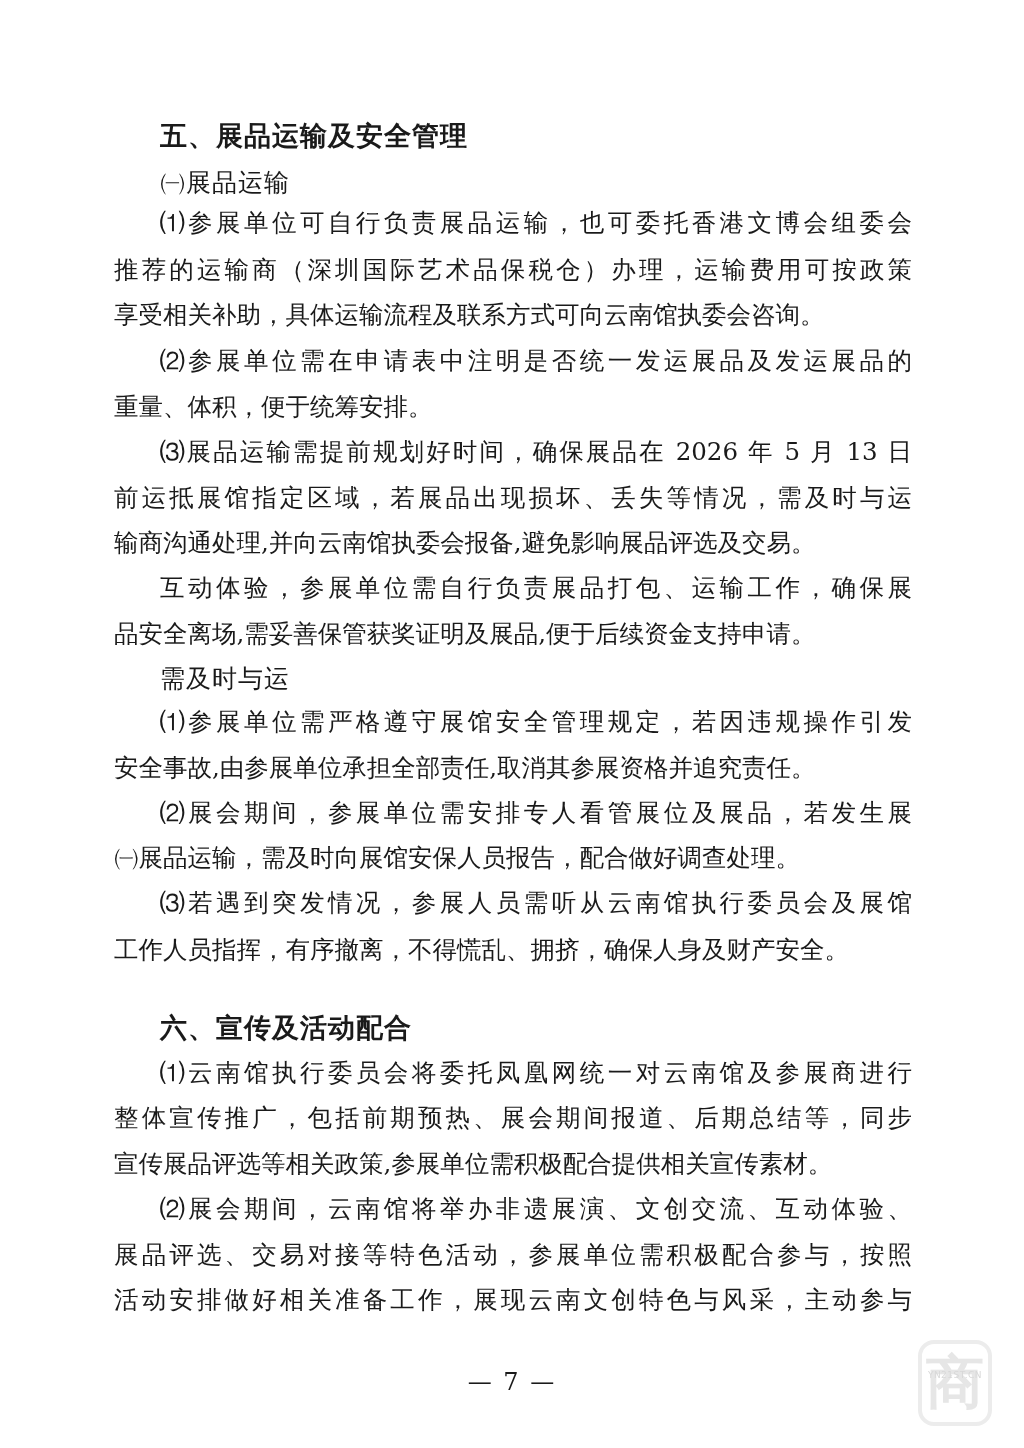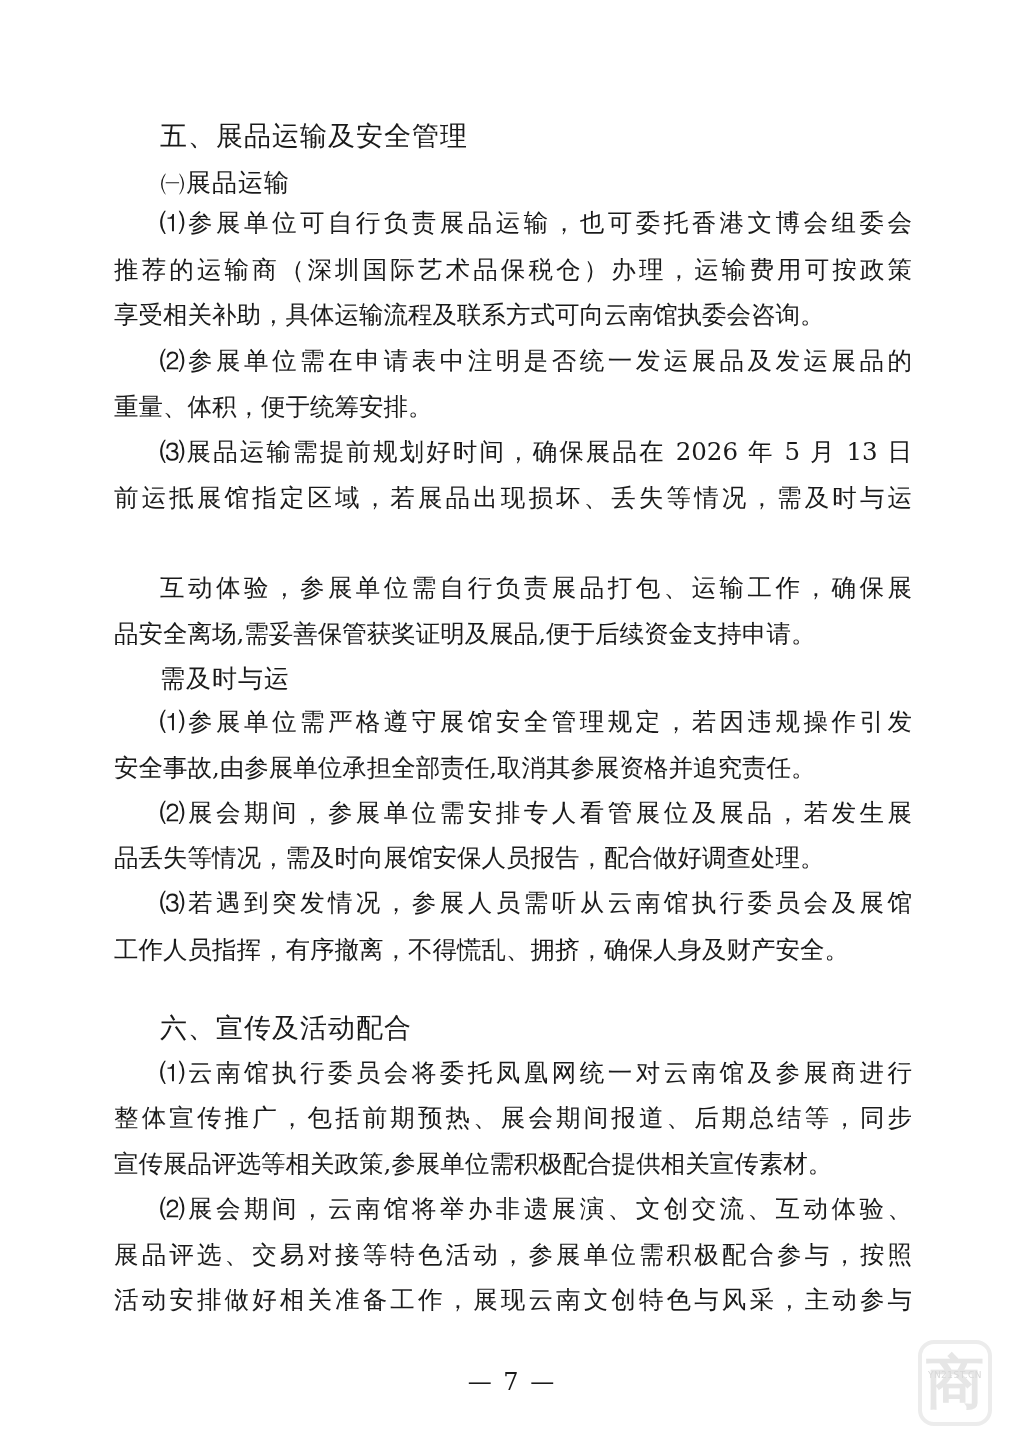--- a/index.html
+++ b/index.html
@@ -18,21 +18,21 @@
   .page {
     position: absolute;
     left: 0; top: 0;
     width: 1024px;
     height: 1448px;
   }
   .heading {
     position: absolute;
     left: 160px;
     font-size: 27px;
-    font-weight: normal;
+    font-weight: bold;
     font-family: "DejaVu Sans", "Liberation Sans", sans-serif;
     letter-spacing: 1px;
     white-space: nowrap;
   }
   .subheading {
     position: absolute;
     left: 160px;
     font-size: 25px;
     letter-spacing: 1px;
     white-space: nowrap;
@@ -95,31 +95,32 @@
 
   <div class="line indent" style="top:208px;">⑴参展单位可自行负责展品运输，也可委托香港文博会组委会</div>
   <div class="line" style="top:255px;">推荐的运输商（深圳国际艺术品保税仓）办理，运输费用可按政策</div>
   <div class="line last" style="top:300px;">享受相关补助，具体运输流程及联系方式可向云南馆执委会咨询。</div>
 
   <div class="line indent" style="top:346px;">⑵参展单位需在申请表中注明是否统一发运展品及发运展品的</div>
   <div class="line last" style="top:392px;">重量、体积，便于统筹安排。</div>
 
   <div class="line indent" style="top:437px;">⑶展品运输需提前规划好时间，确保展品在 2026 年 5 月 13 日</div>
   <div class="line" style="top:483px;">前运抵展馆指定区域，若展品出现损坏、丢失等情况，需及时与运</div>
+  <div class="line last" style="top:528px;">输商沟通处理,并向云南馆执委会报备,避免影响展品评选及交易。</div>
 
   <div class="line indent" style="top:573px;">互动体验，参展单位需自行负责展品打包、运输工作，确保展</div>
   <div class="line last" style="top:619px;">品安全离场,需妥善保管获奖证明及展品,便于后续资金支持申请。</div>
 
   <div class="subheading" style="top:662px;">需及时与运</div>
 
   <div class="line indent" style="top:707px;">⑴参展单位需严格遵守展馆安全管理规定，若因违规操作引发</div>
   <div class="line last" style="top:753px;">安全事故,由参展单位承担全部责任,取消其参展资格并追究责任。</div>
 
   <div class="line indent" style="top:798px;">⑵展会期间，参展单位需安排专人看管展位及展品，若发生展</div>
-  <div class="line last" style="top:843px;">品丢失等情况，需及时向展馆安保人员报告，配合做好调查处理。</div>
+  <div class="line last" style="top:843px;">㈠展品运输，需及时向展馆安保人员报告，配合做好调查处理。</div>
 
   <div class="line indent" style="top:888px;">⑶若遇到突发情况，参展人员需听从云南馆执行委员会及展馆</div>
   <div class="line last" style="top:935px;">工作人员指挥，有序撤离，不得慌乱、拥挤，确保人身及财产安全。</div>
 
   <div class="heading" style="top:1010px;">六、宣传及活动配合</div>
 
   <div class="line indent" style="top:1058px;">⑴云南馆执行委员会将委托凤凰网统一对云南馆及参展商进行</div>
   <div class="line" style="top:1103px;">整体宣传推广，包括前期预热、展会期间报道、后期总结等，同步</div>
   <div class="line last" style="top:1149px;">宣传展品评选等相关政策,参展单位需积极配合提供相关宣传素材。</div>
 

